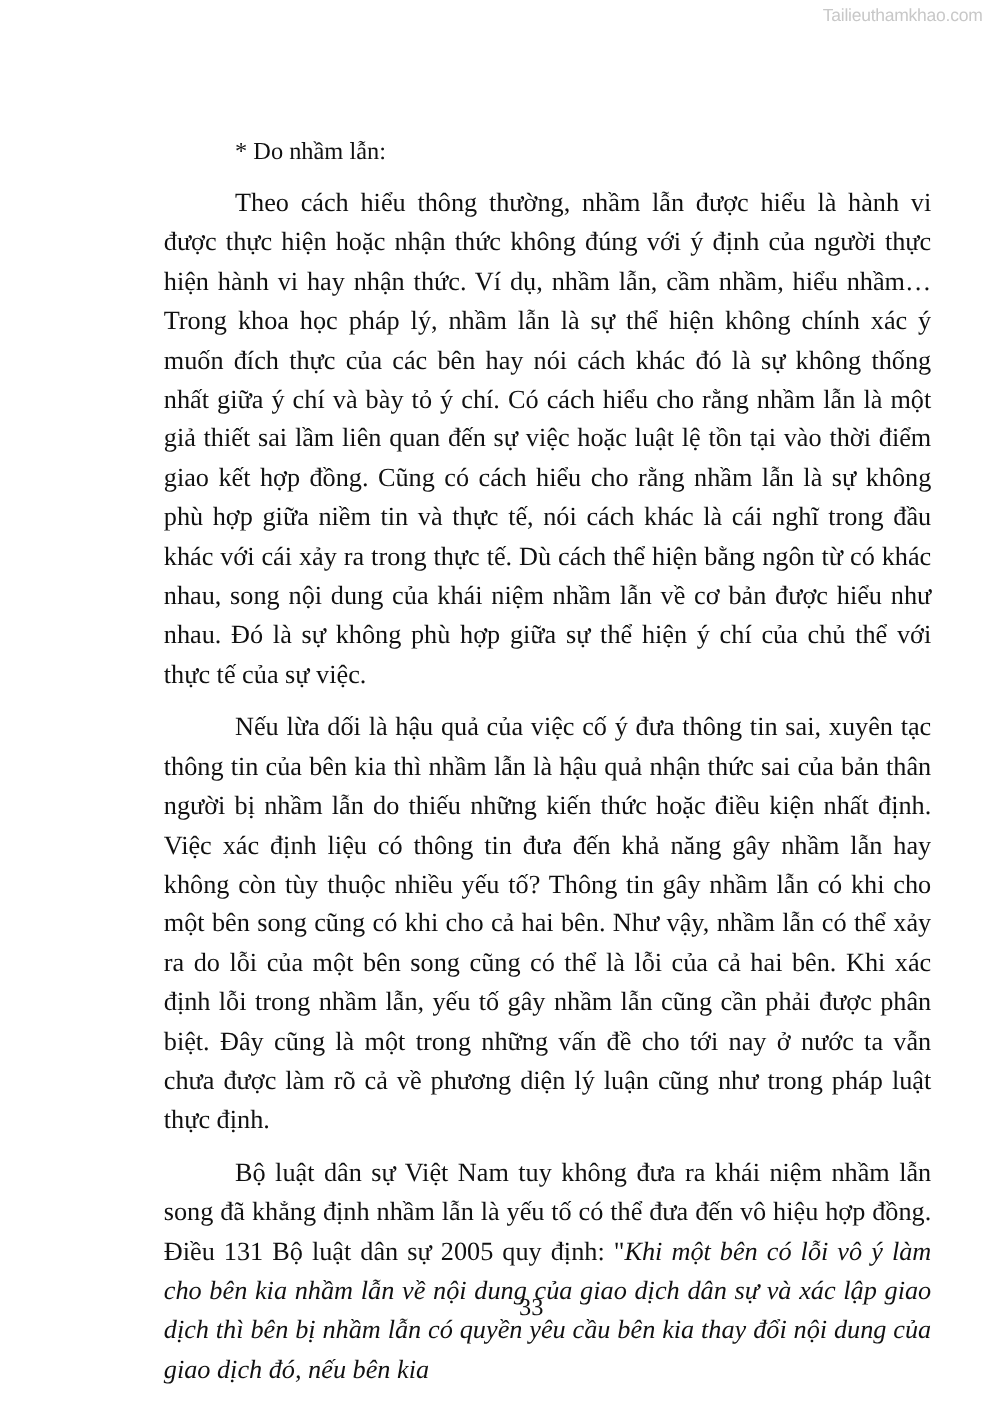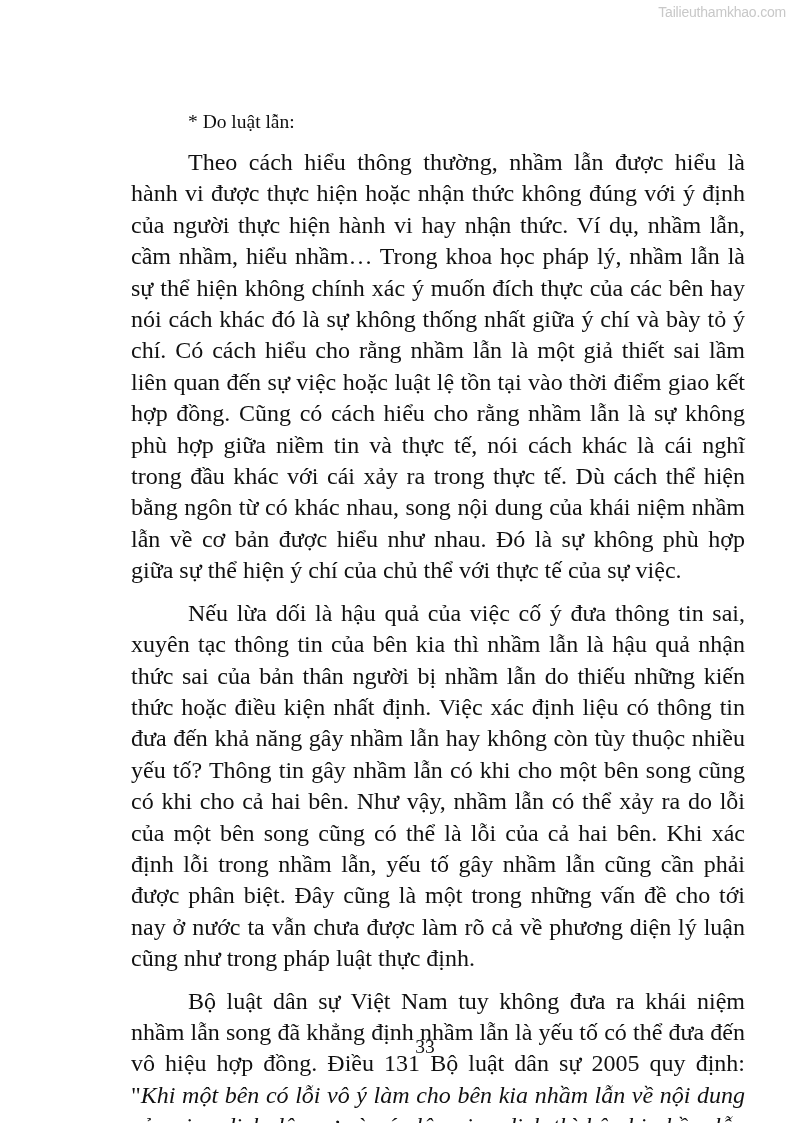--- a/index.html
+++ b/index.html
@@ -30,21 +30,21 @@
       top: 106px;
       width: 614px;
     }
     .heading {
       font-size: 19.5px;
       line-height: 32px;
       margin: 0 0 9px 0;
       text-indent: 57px;
     }
     .para {
-      font-size: 24px;
+      font-size: 21px;
       line-height: 31.4px;
       text-align: justify;
       text-indent: 57px;
       margin: 0 0 11px 0;
     }
     .para .quote {
       font-style: italic;
     }
     .page-number {
       position: absolute;
@@ -54,21 +54,21 @@
       text-align: center;
       font-size: 19.5px;
     }
   </style>
 </head>
 <body>
 
 <div class="watermark">Tailieuthamkhao.com</div>
 
 <div class="page-content">
-  <p class="heading">* Do luật lẫn:</p>
+  <p class="heading">* Do nhầm lẫn:</p>
 
   <p class="para">Theo cách hiểu thông thường, nhầm lẫn được hiểu là hành vi được thực hiện hoặc nhận thức không đúng với ý định của người thực hiện hành vi hay nhận thức. Ví dụ, nhầm lẫn, cầm nhầm, hiểu nhầm… Trong khoa học pháp lý, nhầm lẫn là sự thể hiện không chính xác ý muốn đích thực của các bên hay nói cách khác đó là sự không thống nhất giữa ý chí và bày tỏ ý chí. Có cách hiểu cho rằng nhầm lẫn là một giả thiết sai lầm liên quan đến sự việc hoặc luật lệ tồn tại vào thời điểm giao kết hợp đồng. Cũng có cách hiểu cho rằng nhầm lẫn là sự không phù hợp giữa niềm tin và thực tế, nói cách khác là cái nghĩ trong đầu khác với cái xảy ra trong thực tế. Dù cách thể hiện bằng ngôn từ có khác nhau, song nội dung của khái niệm nhầm lẫn về cơ bản được hiểu như nhau. Đó là sự không phù hợp giữa sự thể hiện ý chí của chủ thể với thực tế của sự việc.</p>
 
   <p class="para">Nếu lừa dối là hậu quả của việc cố ý đưa thông tin sai, xuyên tạc thông tin của bên kia thì nhầm lẫn là hậu quả nhận thức sai của bản thân người bị nhầm lẫn do thiếu những kiến thức hoặc điều kiện nhất định. Việc xác định liệu có thông tin đưa đến khả năng gây nhầm lẫn hay không còn tùy thuộc nhiều yếu tố? Thông tin gây nhầm lẫn có khi cho một bên song cũng có khi cho cả hai bên. Như vậy, nhầm lẫn có thể xảy ra do lỗi của một bên song cũng có thể là lỗi của cả hai bên. Khi xác định lỗi trong nhầm lẫn, yếu tố gây nhầm lẫn cũng cần phải được phân biệt. Đây cũng là một trong những vấn đề cho tới nay ở nước ta vẫn chưa được làm rõ cả về phương diện lý luận cũng như trong pháp luật thực định.</p>
 
   <p class="para"><span>Bộ luật dân sự Việt Nam tuy không đưa ra khái niệm nhầm lẫn song đã khẳng định nhầm lẫn là yếu tố có thể đưa đến vô hiệu hợp đồng. Điều 131 Bộ luật dân sự 2005 quy định: "</span><span class="quote">Khi một bên có lỗi vô ý làm cho bên kia nhầm lẫn về nội dung của giao dịch dân sự và xác lập giao dịch thì bên bị nhầm lẫn có quyền yêu cầu bên kia thay đổi nội dung của giao dịch đó, nếu bên kia</span></p>
 </div>
 
 <div class="page-number">33</div>
 

